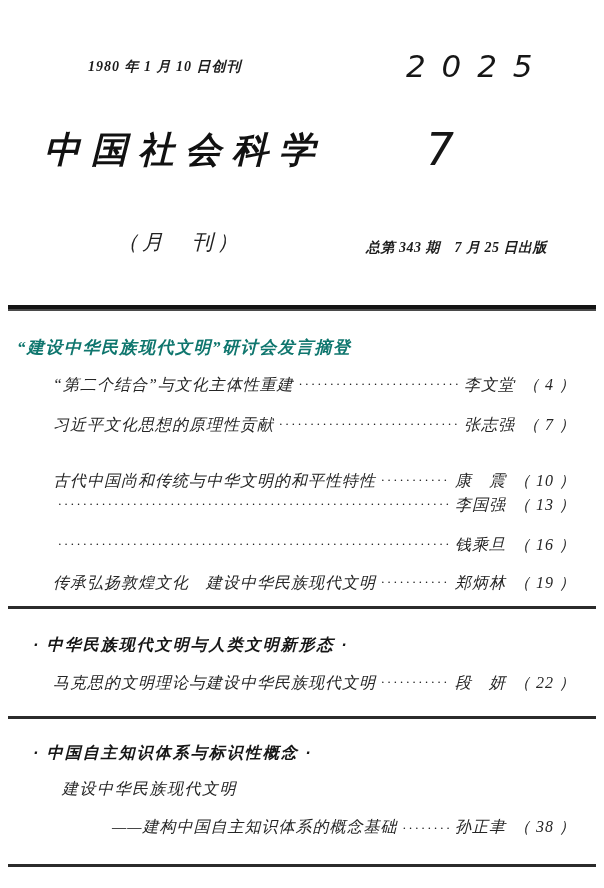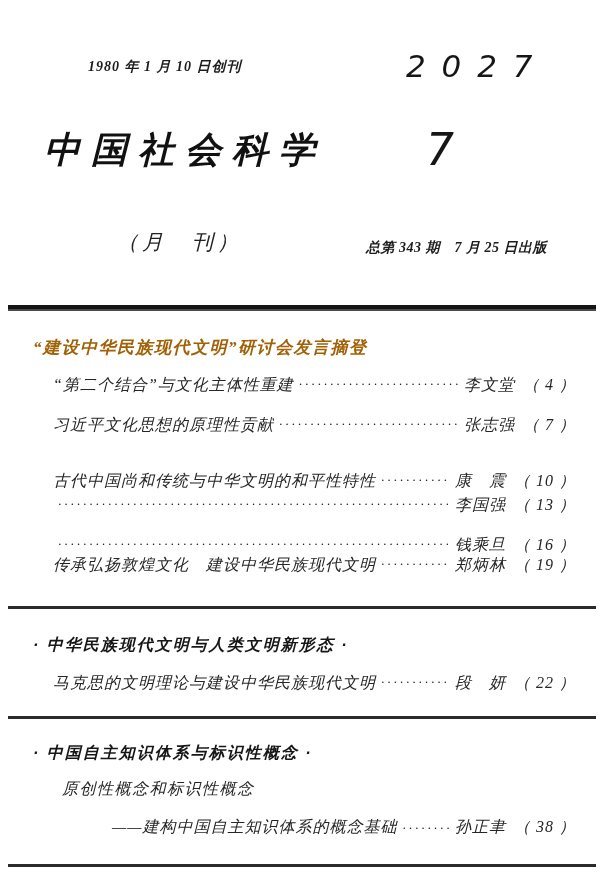--- a/index.html
+++ b/index.html
@@ -54,23 +54,23 @@
     border-top: 4px solid #141414;
     border-bottom: 2px solid #4a4a4a;
   }
   .rule-double { height: 3px; border-top: 2px solid #2b2b2b; border-bottom: 1px solid #2b2b2b; }
   .rule-2 { top: 606px; }
   .rule-3 { top: 716px; }
   .rule-4 { top: 864px; }
 
   
   .s1-heading {
-    top: 336px; left: 33px;
+    top: 336px; left: 17px;
     font-size: 17px; font-weight: bold; letter-spacing: 1.5px;
-    color: #a16207;
+    color: #0f766e;
   }
   .bullet-heading {
     font-family: "Liberation Sans", "DejaVu Sans", sans-serif;
     font-size: 16px; font-weight: bold; letter-spacing: 2px;
     color: #161616; left: 33px;
   }
   .s2-heading { top: 635px; }
   .s3-heading { top: 743px; }
 
   .entry {
@@ -83,32 +83,32 @@
   .leader {
     flex: 1 1 auto; overflow: hidden;
     margin: 0 5px;
     font-size: 13px; letter-spacing: 3px; color: #1a1a1a;
     position: relative; top: -2px;
   }
   .entry .author { flex: 0 0 auto; margin-right: 8px; }
   .entry .pageno { flex: 0 0 auto; letter-spacing: 1px; }
 
   .e1 { top: 375px; } .e2 { top: 415px; } .e3 { top: 455px; margin-top: 16px; }
-  .e4 { top: 495px; } .e5 { top: 535px; } .e6 { top: 555px; }
+  .e4 { top: 495px; } .e5 { top: 535px; } .e6 { top: 573px; }
   .e7 { top: 673px; justify-content: flex-end; }
   .s3-line1 { top: 779px; left: 62px; font-size: 16px; letter-spacing: 1.5px; color: #252525; }
   .e8 { top: 817px; left: 112px; align-items: flex-end; }
 </style>
 </head>
 <body>
 
 <div class="page">
 
   <div class="abs founded">1980 年 1 月 10 日创刊</div>
-  <div class="abs year">2 0 2 7</div>
+  <div class="abs year">2 0 2 5</div>
   <div class="abs journal-title">中 国 社 会 科 学</div>
   <div class="abs issue-number">7</div>
   <div class="abs frequency">（月　刊）</div>
   <div class="abs issue-info">总第 343 期　7 月 25 日出版</div>
 
   <div class="abs rule rule-heavy"></div>
 
   <div class="abs s1-heading">“建设中华民族现代文明”研讨会发言摘登</div>
 
   <div class="abs entry e1">
@@ -152,21 +152,21 @@
   <div class="abs entry e7">
     <span class="title">马克思的文明理论与建设中华民族现代文明</span>
     <span class="leader">··························································································</span>
     <span class="author">段　妍</span>
     <span class="pageno">（ 22 ）</span>
   </div>
 
   <div class="abs rule rule-double rule-3"></div>
 
   <div class="abs bullet-heading s3-heading">· 中国自主知识体系与标识性概念 ·</div>
-  <div class="abs s3-line1">原创性概念和标识性概念</div>
+  <div class="abs s3-line1">建设中华民族现代文明</div>
   <div class="abs entry e8">
     <span class="title">——建构中国自主知识体系的概念基础</span>
     <span class="leader">··························································································</span>
     <span class="author">孙正聿</span>
     <span class="pageno">（ 38 ）</span>
   </div>
 
   <div class="abs rule rule-double rule-4"></div>
 
 </div>

